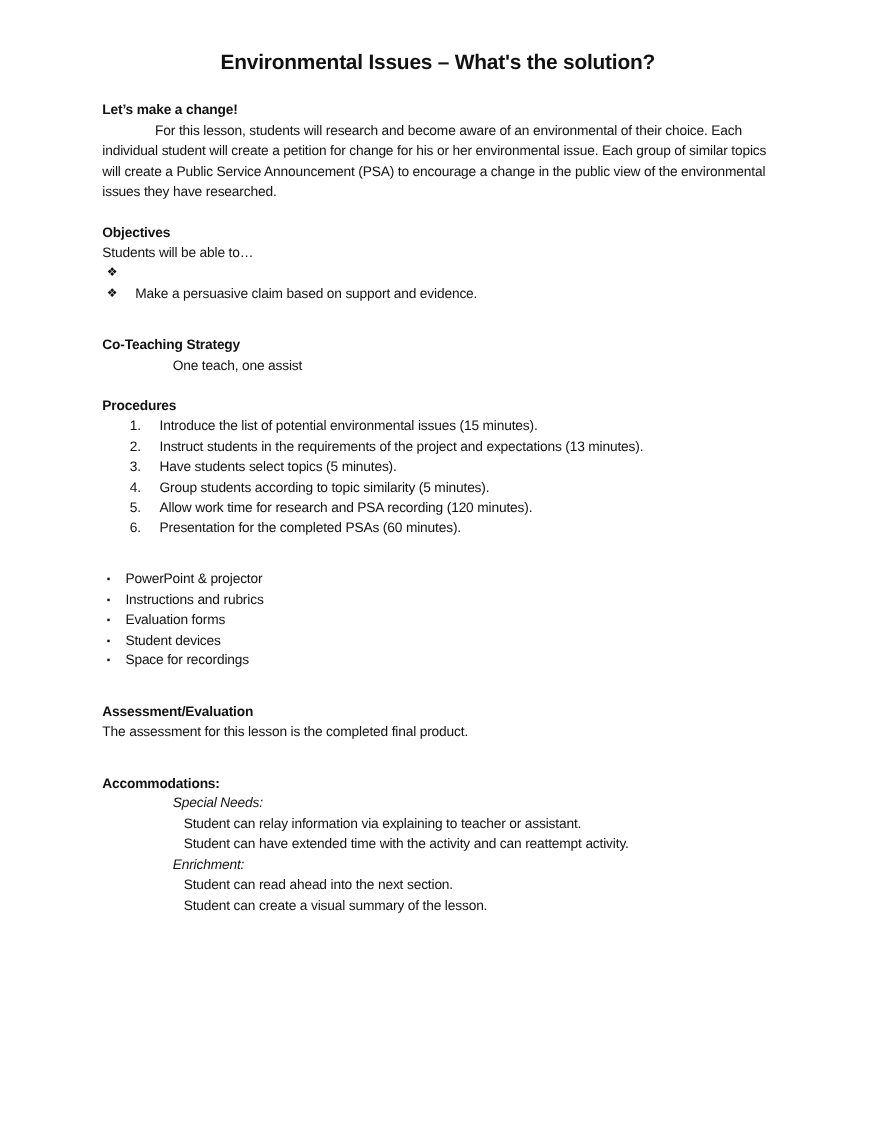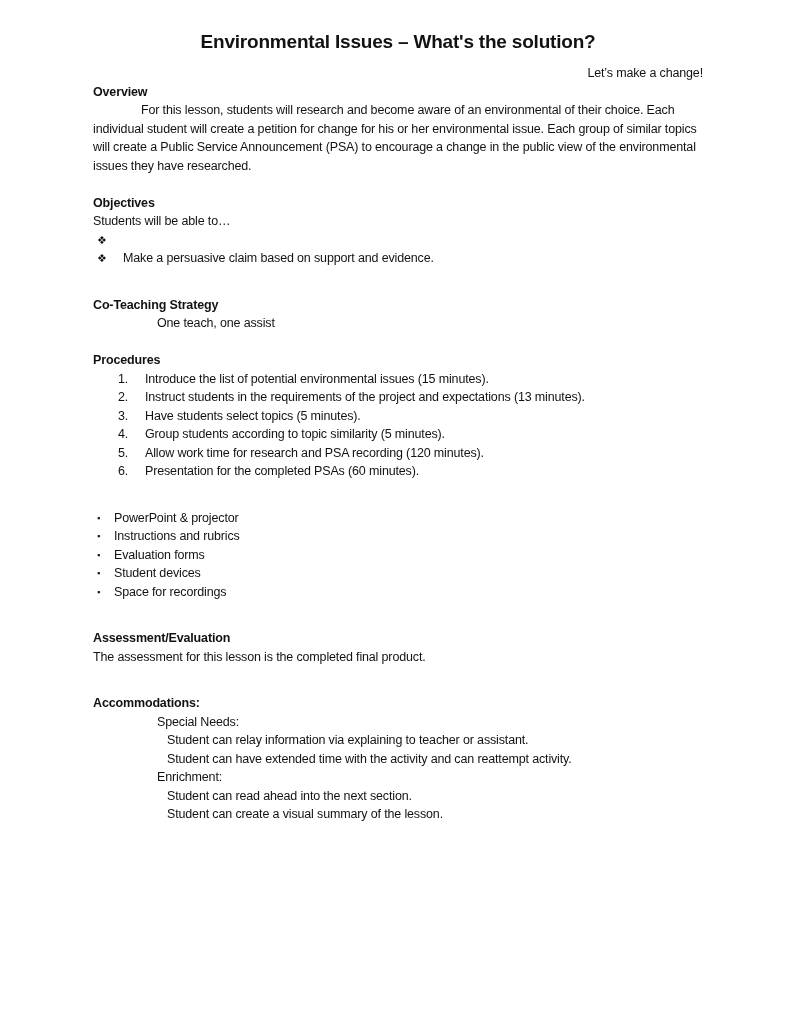--- a/index.html
+++ b/index.html
@@ -6,40 +6,40 @@
     margin: 0;
     padding: 0;
     background: #ffffff;
   }
   .page {
     position: relative;
     width: 791px;
     height: 1024px;
     background: #ffffff;
     box-sizing: border-box;
-    padding: 24px 88px 0 93px;
+    padding: 40px 88px 0 93px;
     font-family: "Liberation Sans", "DejaVu Sans", sans-serif;
     color: #121212;
     font-size: 12.5px;
     line-height: 18.5px;
     letter-spacing: -0.15px;
     overflow: hidden;
   }
   .doc-title {
     margin: 6px 0 0 0;
     text-align: center;
     font-size: 19px;
     font-weight: 700;
     line-height: 24px;
     letter-spacing: -0.2px;
   }
   .doc-subtitle {
-    margin: 10px 0 0 0;
-    text-align: right;
-    font-weight: 400;
+    margin: 21px 0 0 0;
+    text-align: left;
+    font-weight: 700;
   }
   .sec-heading {
     margin: 0;
     font-size: 12.5px;
     font-weight: 700;
     line-height: 18.5px;
   }
   .body-text {
     margin: 0;
   }
@@ -81,32 +81,31 @@
   }
   ul.square-list .glyph {
     width: 21px;
     flex: 0 0 21px;
     padding-left: 4px;
     box-sizing: border-box;
     font-size: 9px;
   }
   .indent-1 { margin-left: 64px; }
   .indent-2 { margin-left: 74px; }
-  .italic { }
+  .italic { font-style: italic; }
 </style>
 </head>
 <body>
 
 <div class="page">
 
   <h1 class="doc-title">Environmental Issues – What's the solution?</h1>
 
   <p class="doc-subtitle">Let’s make a change!</p>
 
-  <h2 class="sec-heading">Overview</h2>
   <p class="body-text indent-first">For this lesson, students will research and become aware of an environmental of their choice. Each individual student will create a petition for change for his or her environmental issue. Each group of similar topics will create a Public Service Announcement (PSA) to encourage a change in the public view of the environmental issues they have researched.</p>
 
   <div class="gap"></div>
 
   <h2 class="sec-heading">Objectives</h2>
   <p class="body-text">Students will be able to…</p>
   <ul class="diamond-list">
     <li>
       <span class="glyph">❖</span>
     </li>

